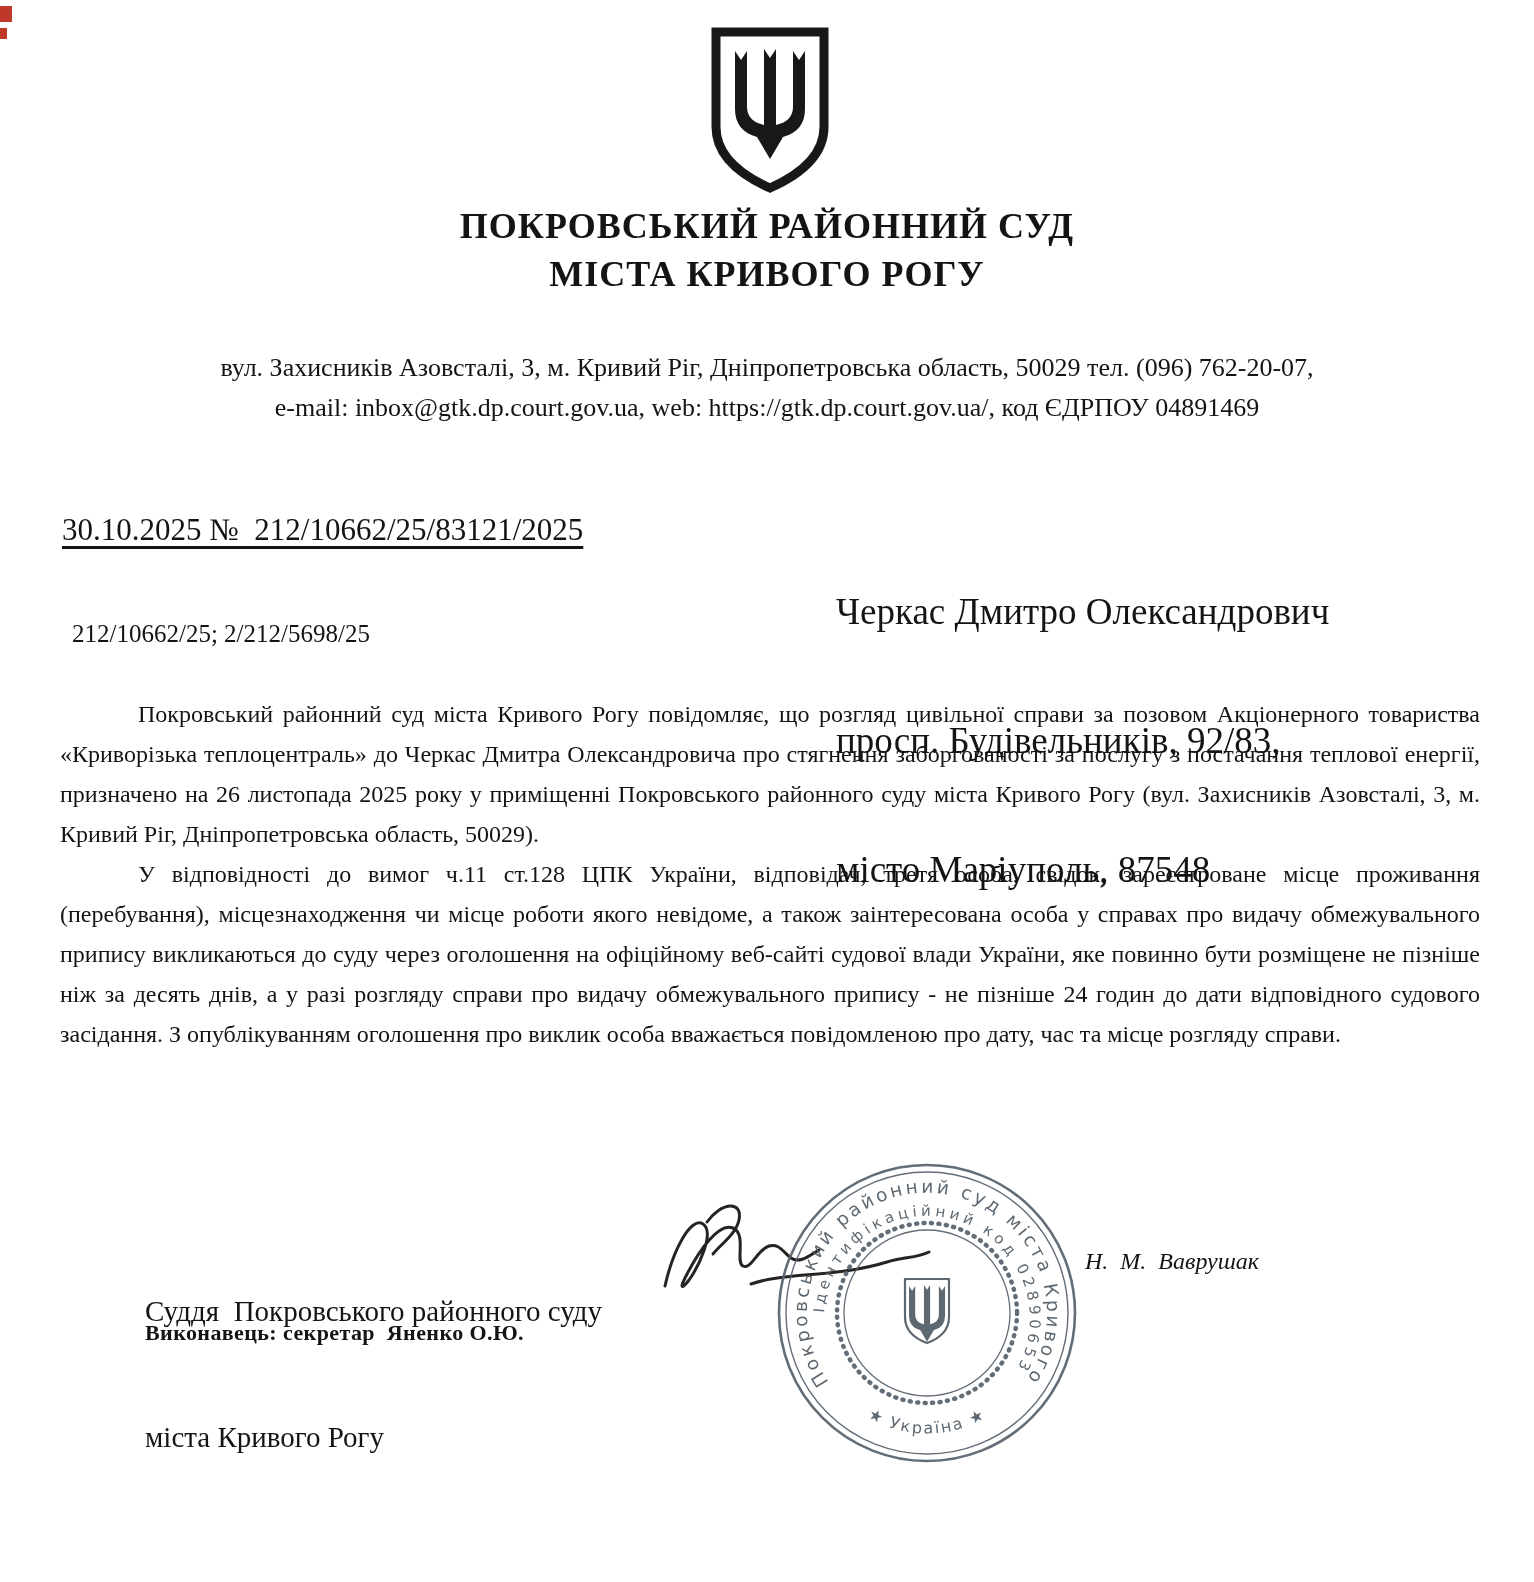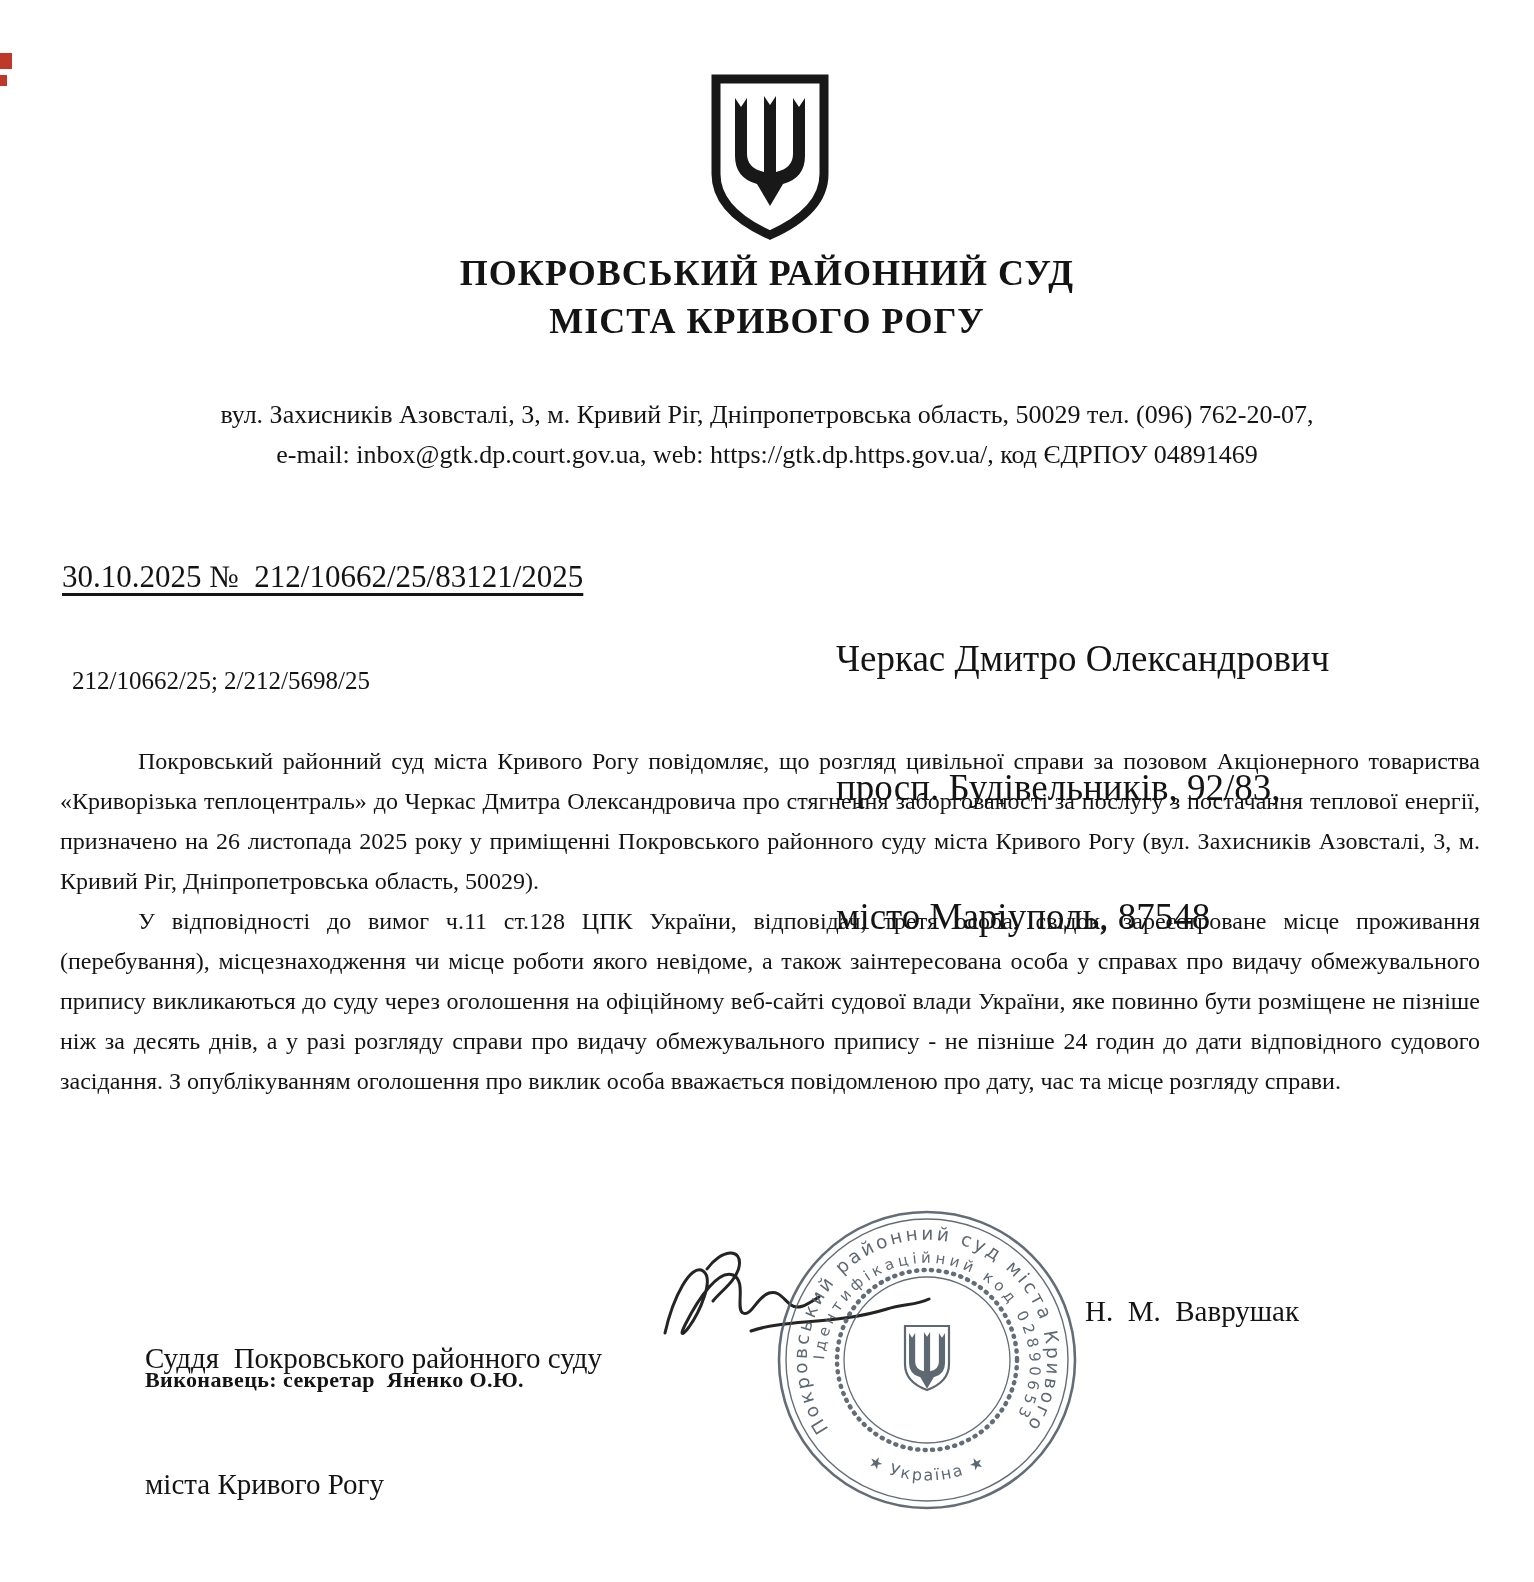--- a/index.html
+++ b/index.html
@@ -2,21 +2,21 @@
 <html><head>
 <meta charset="utf-8">
 <style>
   * { margin:0; padding:0; box-sizing:border-box; }
   html,body { background:#ffffff; }
   body {
     width:1534px; height:1582px; position:relative;
     font-family:"Liberation Serif","DejaVu Serif",serif;
     color:#141414;
   }
-  .page { position:absolute; inset:0; background:#ffffff; overflow:hidden;margin-top:47px; }
+  .page { position:absolute; inset:0; background:#ffffff; overflow:hidden; }
 
   .red-mark { position:absolute; background:#bf392b; }
   .mark1 { left:0; top:6px; width:12px; height:16px; }
   .mark2 { left:0; top:28px; width:7px; height:11px; }
 
   .emblem { position:absolute; left:708px; top:24px; width:124px; height:172px; }
 
   .letterhead { position:absolute; top:0; left:0; width:100%; text-align:center; }
   .court-name { margin-top:202px; font-size:36px; font-weight:bold; letter-spacing:1px; line-height:48px; }
   .addr { margin-top:50px; font-size:26px; line-height:40px; }
@@ -26,21 +26,21 @@
     position:absolute; left:62px; top:512px; font-size:31px;
     white-space:pre-wrap; text-decoration:underline; text-underline-offset:6px;
   }
   .recipient { position:absolute; left:836px; top:504px; font-size:37px; line-height:43px; white-space:pre-wrap; }
   .case-numbers { position:absolute; left:72px; top:620px; font-size:25px; white-space:pre-wrap; }
 
   .body-text { position:absolute; left:60px; top:694px; width:1420px; font-size:24px; line-height:40px; text-align:justify; }
   .body-text p { text-indent:78px; }
 
   .sig-title { position:absolute; left:145px; top:1206px; font-size:29px; line-height:42px; white-space:pre-wrap; }
-  .sig-name { position:absolute; left:1085px; top:1248px; font-size:29px; white-space:pre-wrap; }
+  .sig-name { position:absolute; left:1085px; top:1248px; font-size:24px; white-space:pre-wrap;font-style:italic; }
   .executor { position:absolute; left:145px; top:1320px; font-size:22px; font-weight:bold; letter-spacing:.4px; white-space:pre-wrap; }
 
   .signature-svg { position:absolute; left:655px; top:1200px; }
   .seal-svg { position:absolute; left:772px; top:1158px; opacity:.92; }
 </style>
 </head>
 <body>
 
 <div class="page">
 
@@ -55,21 +55,21 @@
       </g>
     </svg>
   </div>
 
   <header class="letterhead">
     <h1 class="court-name"><span>ПОКРОВСЬКИЙ РАЙОННИЙ СУД</span><br><span>МІСТА КРИВОГО РОГУ</span></h1>
     <p class="addr">
       <span>вул. Захисників Азовсталі, 3, м. Кривий Ріг,  Дніпропетровська область, 50029 тел. (096) 762-20-07,</span><br>
       <span>e-mail:</span>
       <span class="u">inbox@gtk.dp.court.gov.ua</span><span>,  web:</span>
-      <span class="u">https://gtk.dp.https.gov.ua/</span><span>, код ЄДРПОУ 04891469</span>
+      <span class="u">https://gtk.dp.court.gov.ua/</span><span>, код ЄДРПОУ 04891469</span>
     </p>
   </header>
 
   <div class="ref-number">30.10.2025 №  212/10662/25/83121/2025</div>
 
   <div class="recipient">
     <div>Черкас Дмитро Олександрович</div>
     <div>просп. Будівельників, 92/83,</div>
     <div>місто Маріуполь, 87548</div>
   </div>

